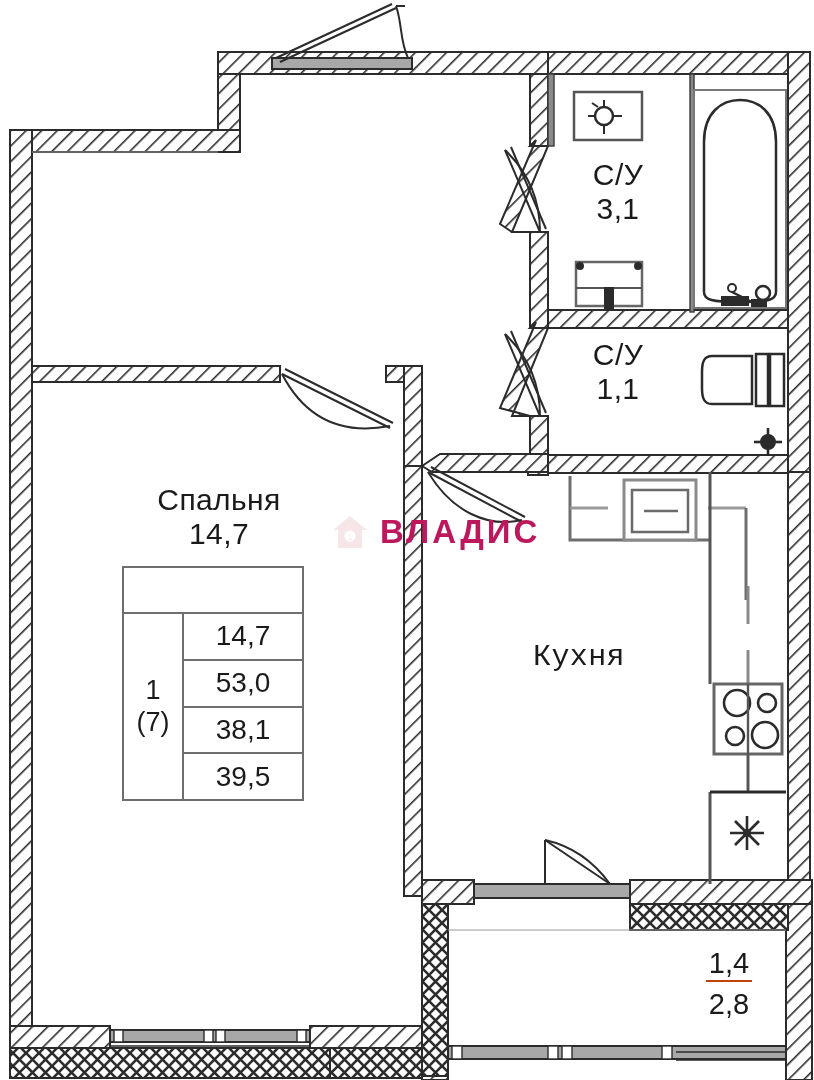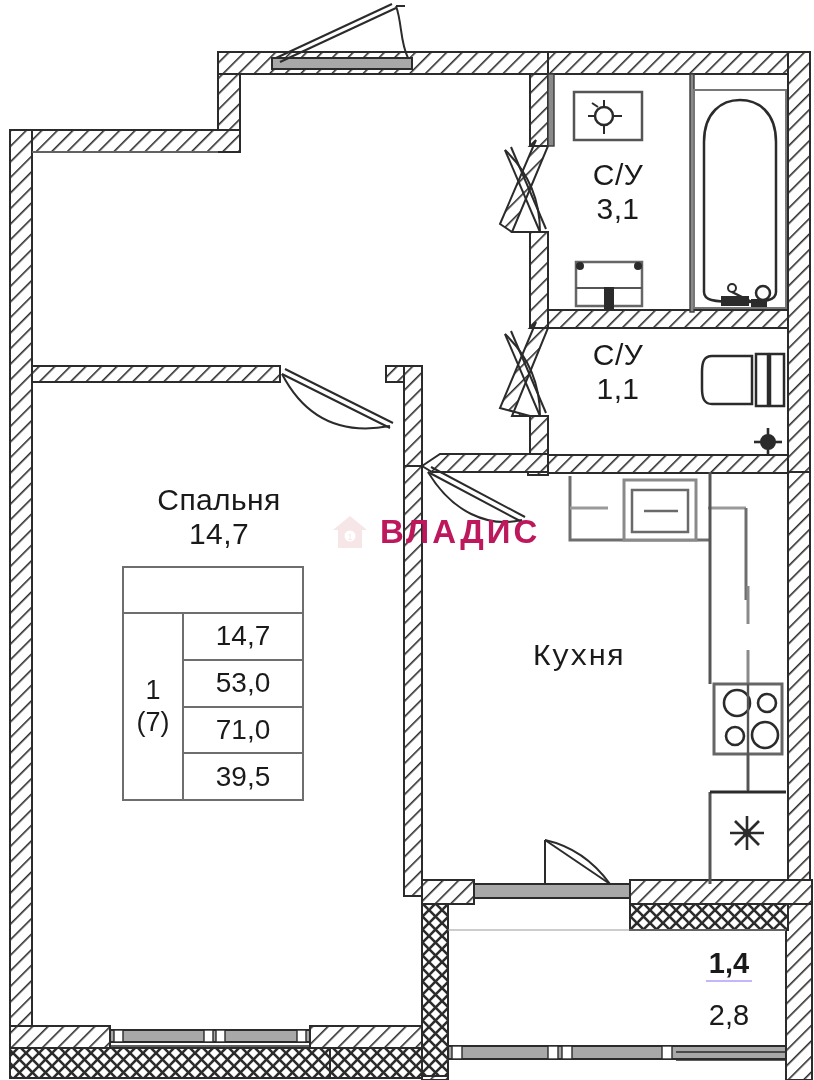--- a/index.html
+++ b/index.html
@@ -43,28 +43,27 @@
   }
   .frac {
     position: absolute;
     text-align: center;
     color: #1a1a1a;
     font-size: 29px;
     line-height: 1.08;
     user-select: none;
   }
   .frac .num {
-    border-bottom: 2px solid #c4b5fd;
+    border-bottom: 2px solid #c2410c;
     padding: 0 3px 1px 3px;
     display: inline-block;
-    font-weight: bold;
   }
   .frac .den {
     display: block;
-    padding-top: 18px;
+    padding-top: 7px;
   }
   
   #spec-table {
     position: absolute;
     left: 122px;
     top: 566px;
     width: 182px;
     height: 235px;
     border: 2px solid #6e6e6e;
     box-sizing: border-box;
@@ -383,19 +382,19 @@
   <div id="spec-table">
     <div class="hdr-row"></div>
     <div class="body">
       <div class="left-cell">
         <span>1</span>
         <span>(7)</span>
       </div>
       <div class="right-col">
         <div class="val-cell">14,7</div>
         <div class="val-cell">53,0</div>
-        <div class="val-cell">71,0</div>
+        <div class="val-cell">38,1</div>
         <div class="val-cell">39,5</div>
       </div>
     </div>
   </div>
 
 </div>
 
 </body></html>

